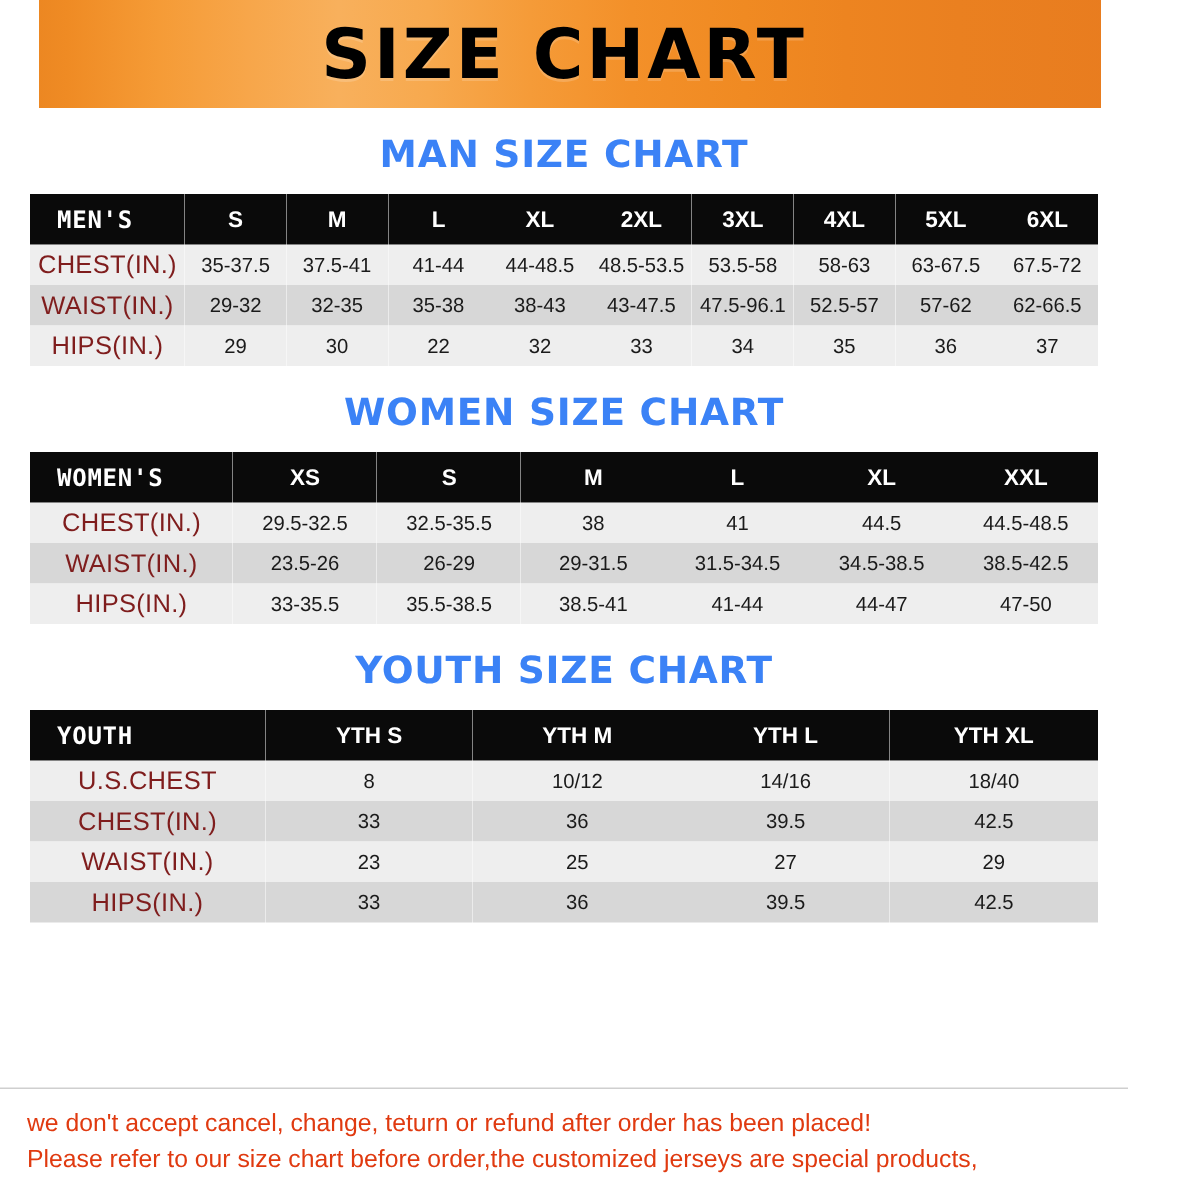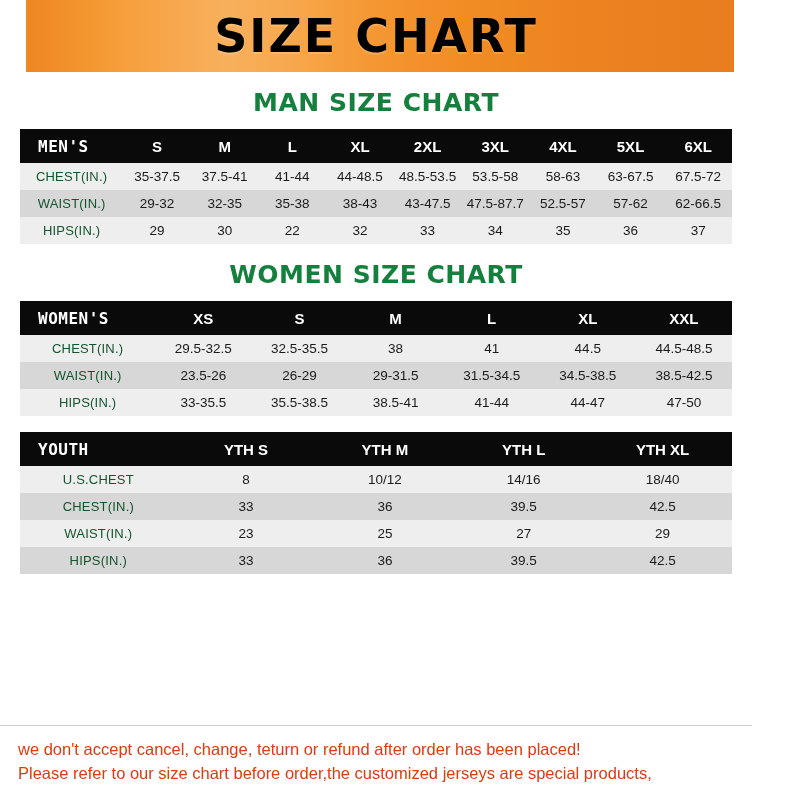--- a/index.html
+++ b/index.html
@@ -80,21 +80,21 @@
   }
   .section {
     margin-top: 16px;
   }
   .section-title {
     text-align: center;
     font-family: "DejaVu Sans", sans-serif;
     font-weight: bold;
     font-size: 25px;
     letter-spacing: 0.5px;
-    color: #15803d;
+    color: #3b82f6;
     margin: 0 0 12px 0;
   }
   table.size-table {
     width: 100%;
     border-collapse: collapse;
     table-layout: fixed;
     border-radius: 30px;
   }
   table.size-table td,
   table.size-table th {
@@ -118,22 +118,22 @@
   table.size-table thead th.first-col {
     font-family: "DejaVu Sans Mono", monospace;
     font-weight: bold;
     text-align: left;
     padding-left: 18px;
     letter-spacing: 0.5px;
     font-size: 16px;
   }
   table.size-table tbody td.first-col {
     text-align: center;
-    color: #14532d;
-    font-size: 13px;
+    color: #7f1d1d;
+    font-size: 17px;
     letter-spacing: 0.2px;
   }
   tr.row-light td { background: #eeeeee; }
   tr.row-dark  td { background: #d7d7d7; }
 
   
   #men-table col.c0   { width: 14.5%; }
   #women-table col.c0 { width: 19%; }
   #youth-table col.c0 { width: 22%; }
 
@@ -208,21 +208,21 @@
             <td>63-67.5</td>
             <td>67.5-72</td>
           </tr>
           <tr class="row-dark">
             <td class="first-col">WAIST(IN.)</td>
             <td>29-32</td>
             <td>32-35</td>
             <td>35-38</td>
             <td>38-43</td>
             <td>43-47.5</td>
-            <td>47.5-87.7</td>
+            <td>47.5-96.1</td>
             <td>52.5-57</td>
             <td>57-62</td>
             <td>62-66.5</td>
           </tr>
           <tr class="row-light">
             <td class="first-col">HIPS(IN.)</td>
             <td>29</td>
             <td>30</td>
             <td>22</td>
             <td>32</td>
@@ -285,20 +285,21 @@
             <td>38.5-41</td>
             <td>41-44</td>
             <td>44-47</td>
             <td>47-50</td>
           </tr>
         </tbody>
       </table>
     </div>
 
     <div class="section">
+      <h2 class="section-title">YOUTH SIZE CHART</h2>
       <table class="size-table" id="youth-table">
         <colgroup>
           <col class="c0">
             <col>
             <col>
             <col>
             <col>
         </colgroup>
         <thead>
           <tr>

